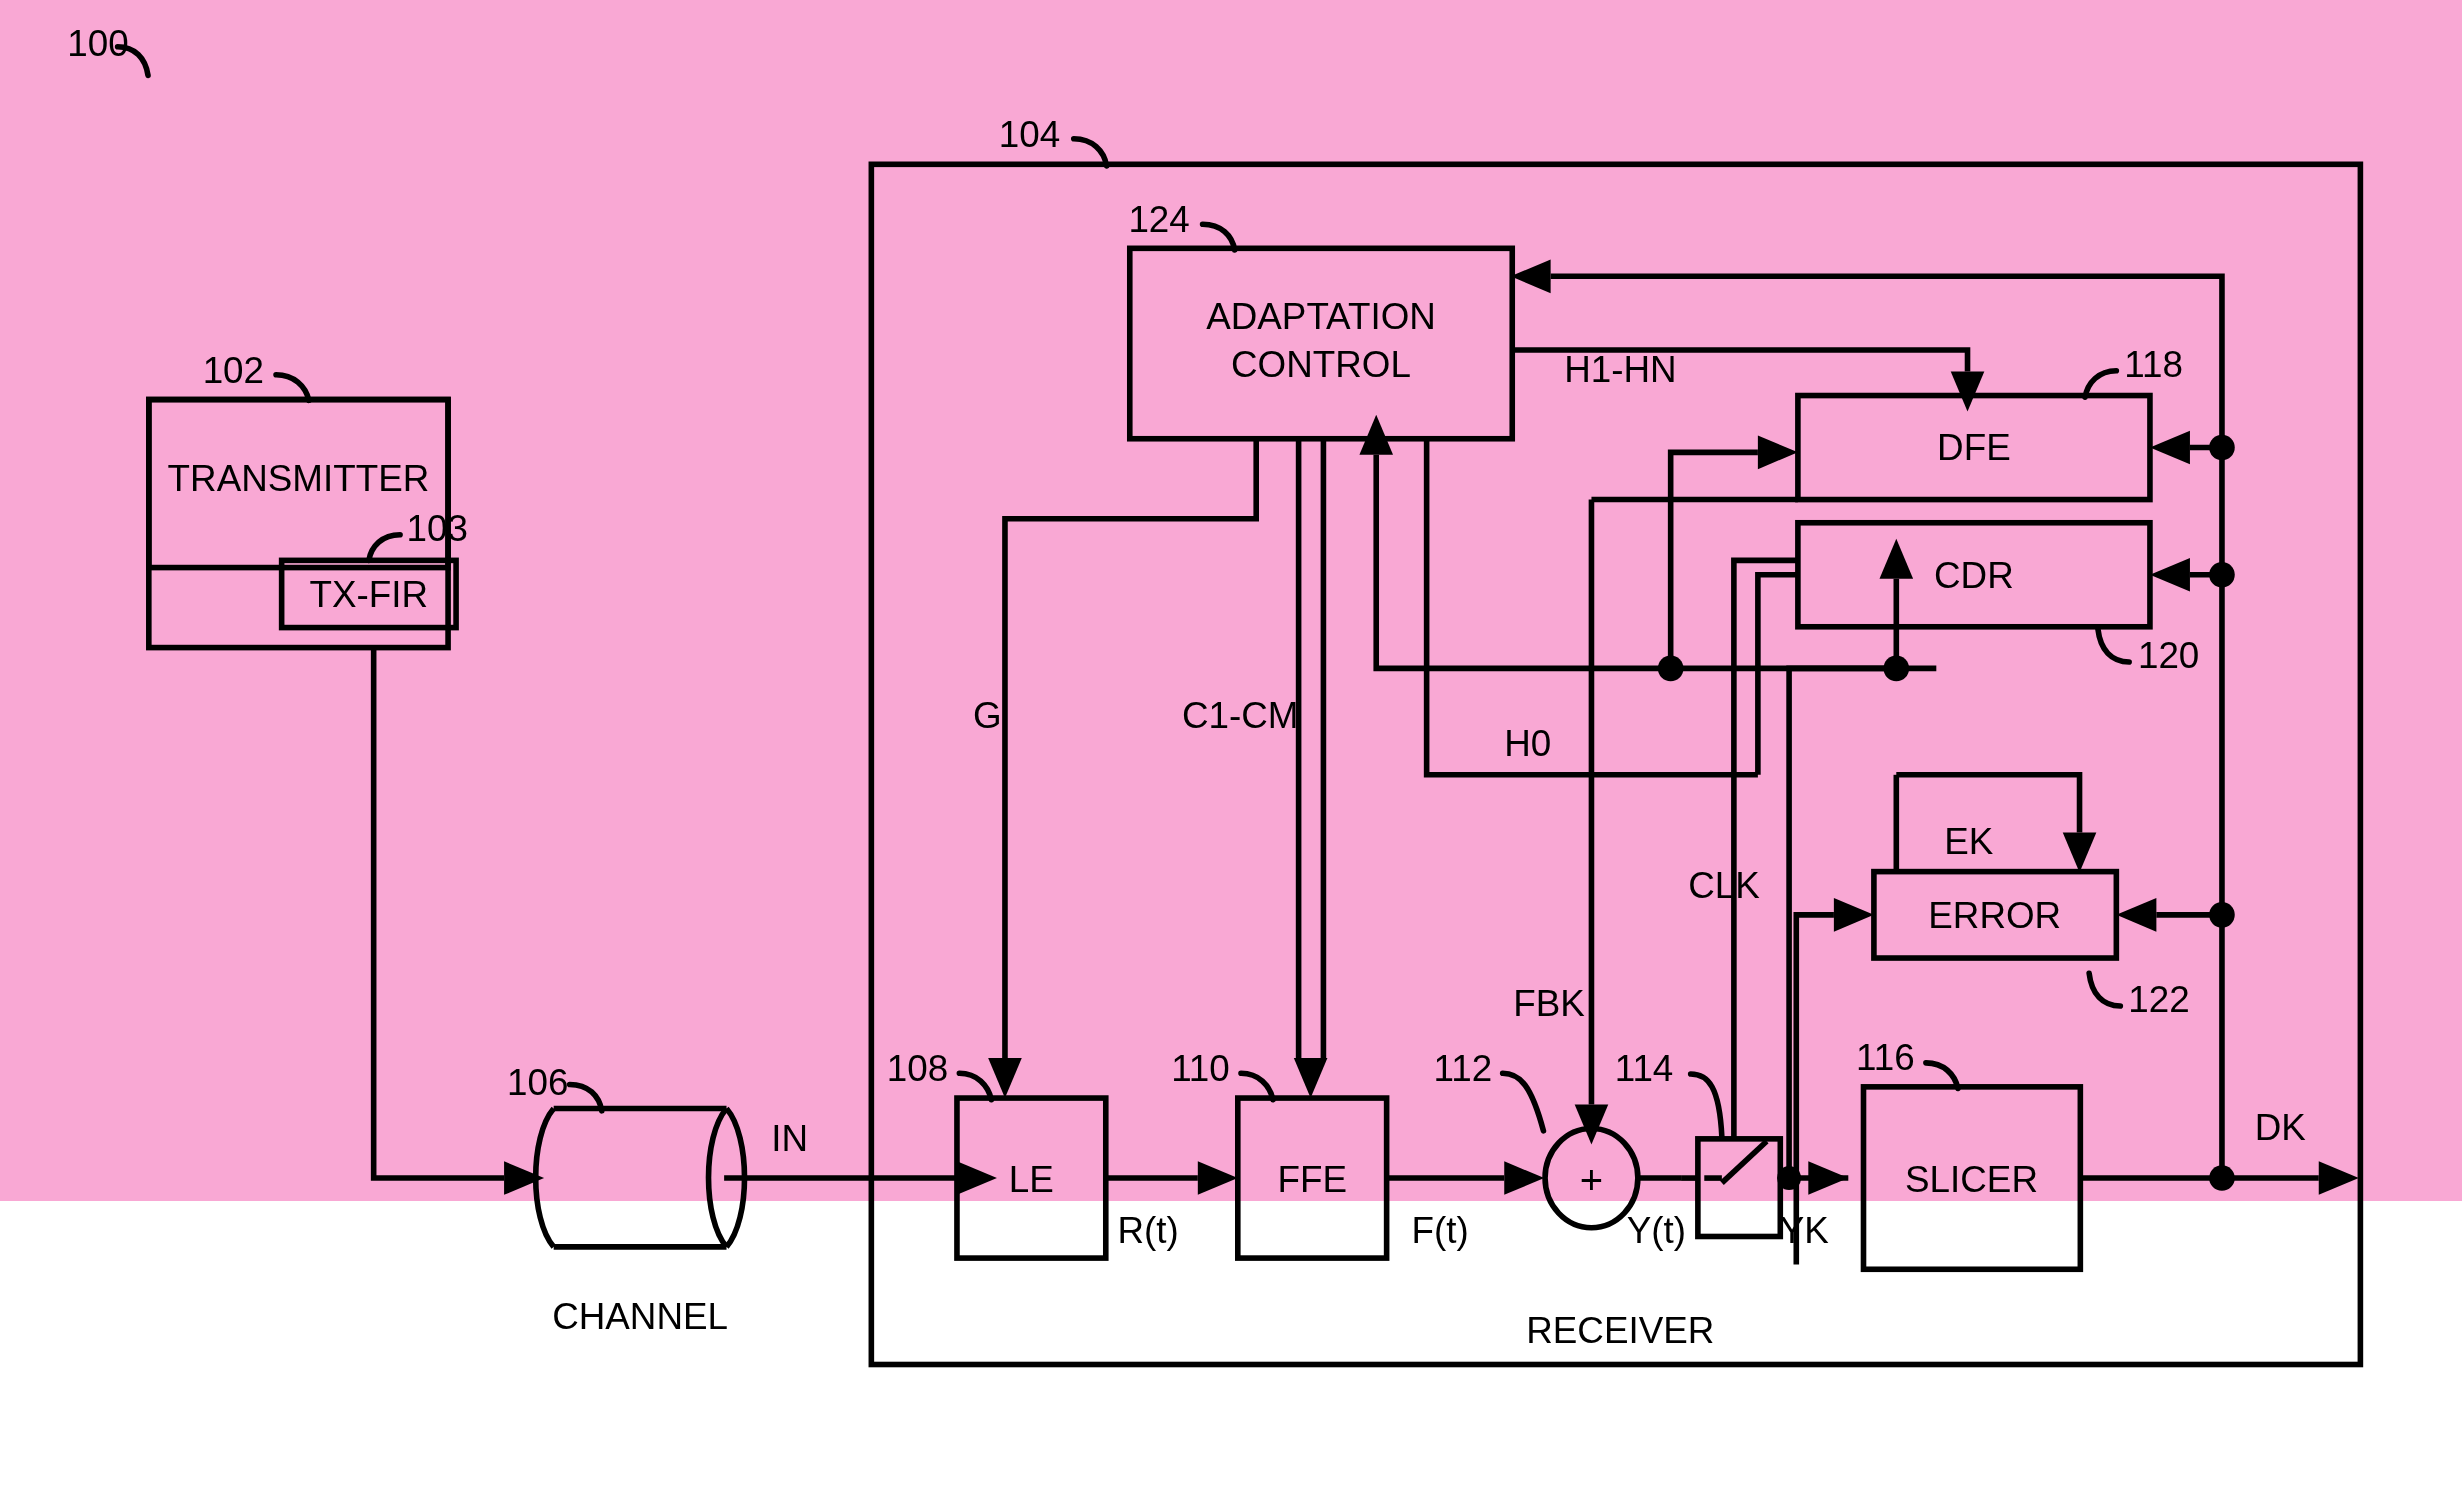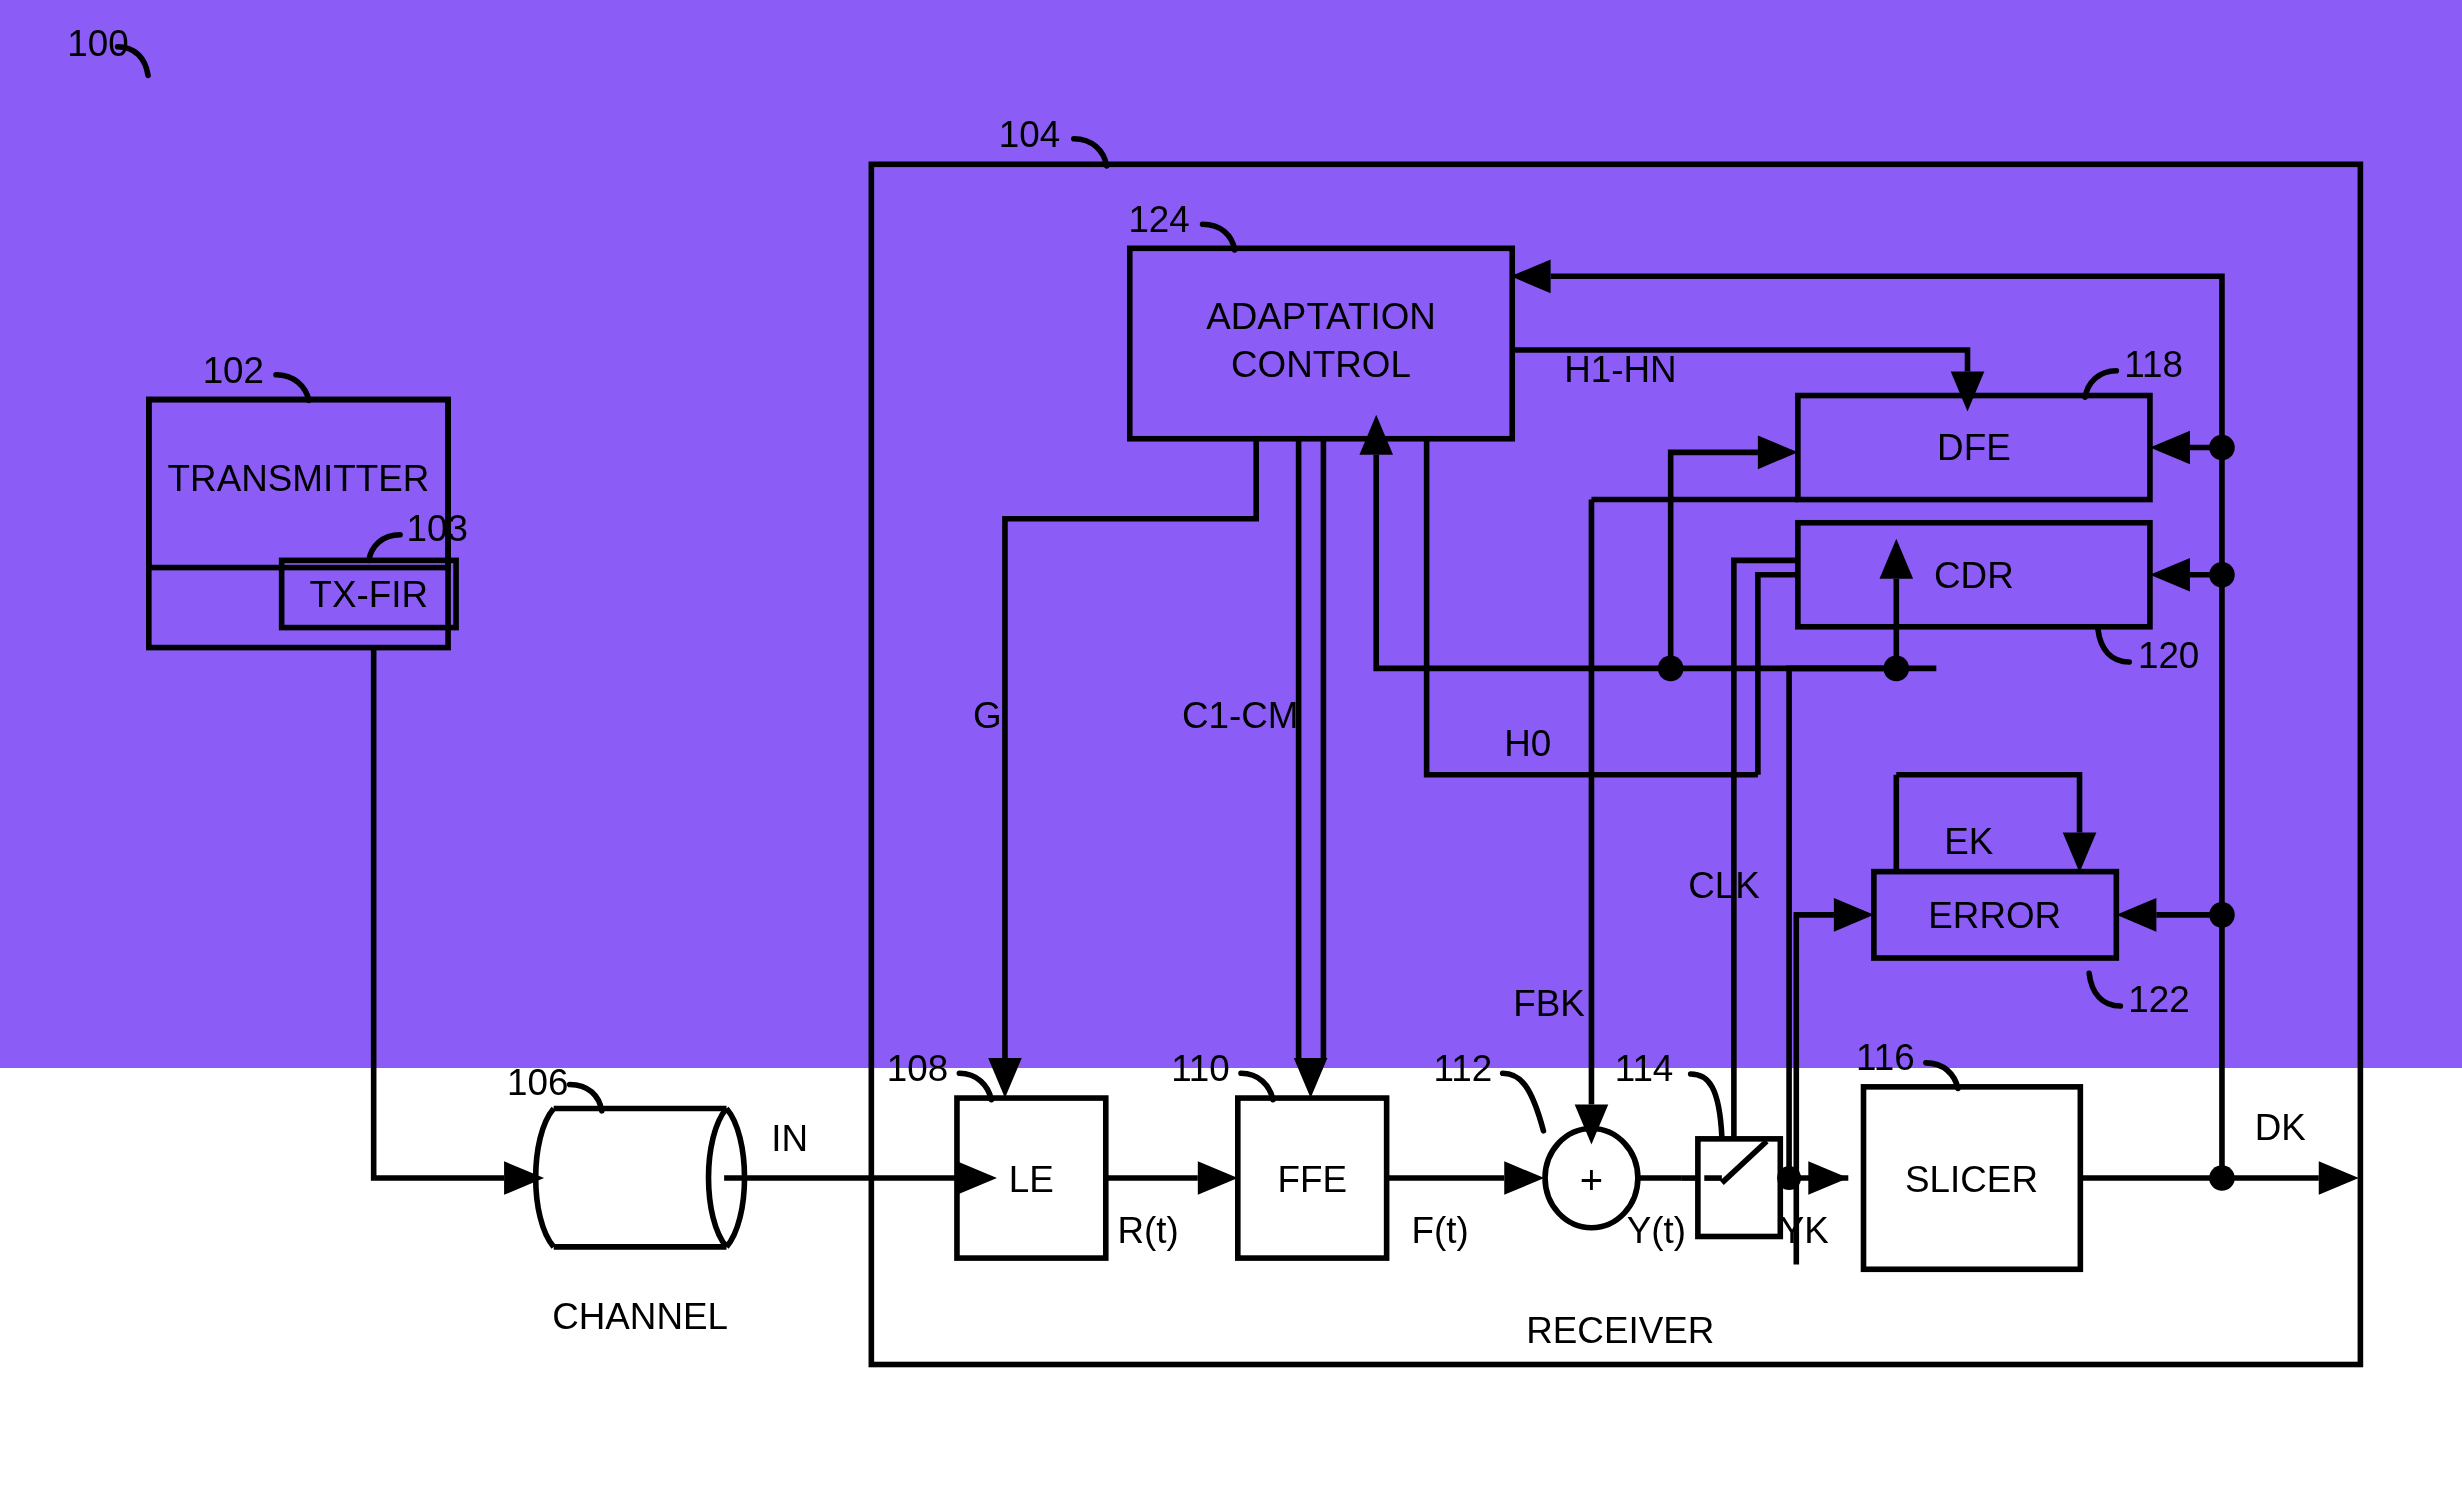--- a/index.html
+++ b/index.html
@@ -1,17 +1,17 @@
 <!DOCTYPE html>
 <html style="font-size:12.8px"><head>
 <meta charset="utf-8">
 <style>
   html,body{margin:0;padding:0;background:#ffffff;}
   body{width:2462px;height:1504px;overflow:hidden;font-family:"Liberation Sans",sans-serif;}
-  #stage{position:relative;width:2462px;height:1068px;background:#8b5cf6;}
+  #stage{position:relative;width:2462px;height:1201px;background:#f9a8d4;}
   svg{display:block;}
   .blk{fill:none;stroke:#000;stroke-width:7;}
   .wire{fill:none;stroke:#000;stroke-width:7;stroke-linecap:butt;}
   .lead{fill:none;stroke:#000;stroke-width:7;stroke-linecap:round;}
   .dot{fill:#000;}
   .arrow{fill:#000;}
   text{font-family:"Liberation Sans",sans-serif;fill:#000;}
   .t-blk{font-size:46px;}
   .t-num{font-size:46px;}
   .t-sig{font-size:46px;}

